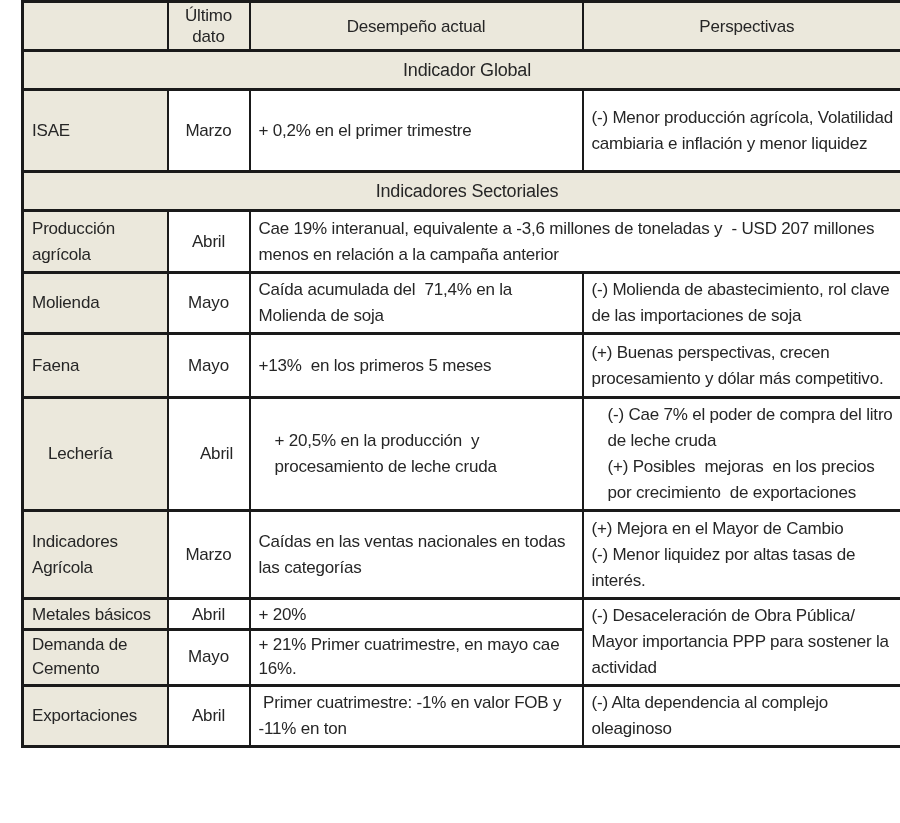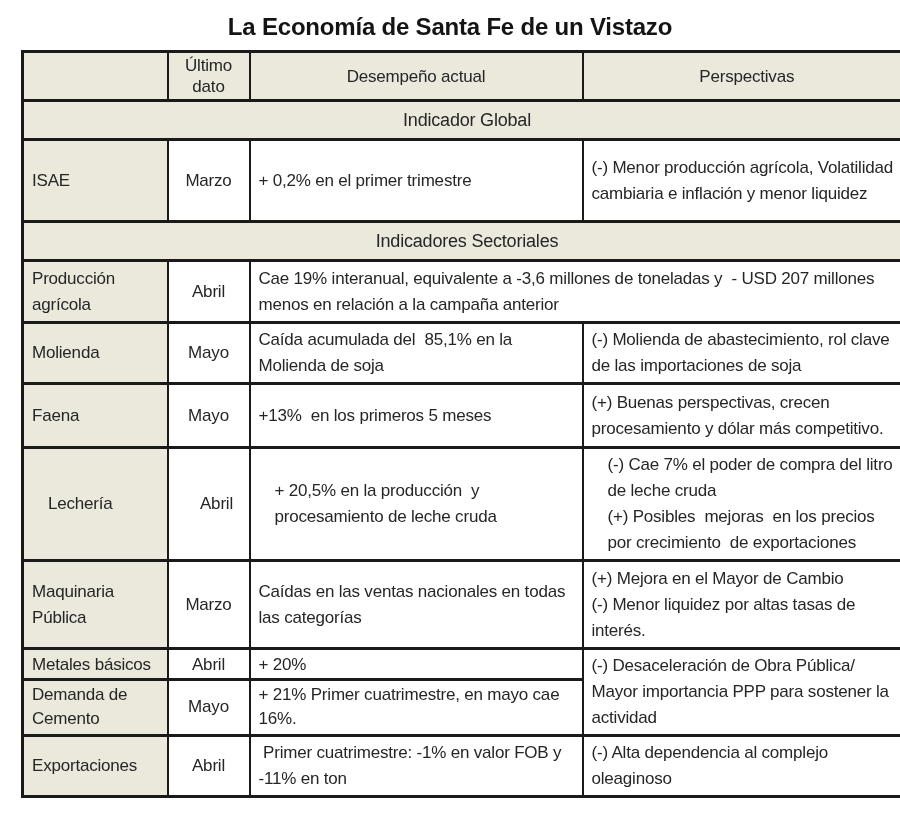--- a/index.html
+++ b/index.html
@@ -62,21 +62,20 @@
   .r-met td     { height: 28px; line-height: 23px; padding-top: 2px; padding-bottom: 1px; }
   .r-cem td     { height: 50px; line-height: 24px; padding-top: 1px; padding-bottom: 1px; }
   .r-exp td     { height: 60px; }
   td.rowspan-out { height: auto; line-height: 26px; padding: 3px 8px; border-radius: 16px; }
 </style>
 </head>
 <body>
 
 <div class="page">
 
-  <h1 class="title">La Economía de Santa Fe de un Vistazo</h1>
 
   <table class="main">
     <colgroup>
       <col class="c-indicator">
         <col class="c-month">
         <col class="c-perf">
         <col class="c-outlook">
     </colgroup>
 
     <tbody>
@@ -106,21 +105,21 @@
 
     <tr class="r-prod">
       <td class="tan">Producción agrícola</td>
       <td class="center">Abril</td>
       <td colspan="2" class="pre">Cae 19% interanual, equivalente a -3,6 millones de toneladas y  - USD 207 millones menos en relación a la campaña anterior</td>
     </tr>
 
     <tr class="r-mol">
       <td class="tan">Molienda</td>
       <td class="center">Mayo</td>
-      <td class="pre">Caída acumulada del  85,1% en la Molienda de soja</td>
+      <td class="pre">Caída acumulada del  71,4% en la Molienda de soja</td>
       <td>
         <div class="pre">(-) Molienda de abastecimiento, rol clave de las importaciones de soja</div>
       </td>
     </tr>
 
     <tr class="r-faena">
       <td class="tan">Faena</td>
       <td class="center">Mayo</td>
       <td class="pre">+13%  en los primeros 5 meses</td>
       <td>
@@ -132,21 +131,21 @@
       <td class="tan">Lechería</td>
       <td class="center">Abril</td>
       <td class="pre">+ 20,5% en la producción  y procesamiento de leche cruda</td>
       <td>
         <div class="pre">(-) Cae 7% el poder de compra del litro de leche cruda</div>
         <div class="pre">(+) Posibles  mejoras  en los precios por crecimiento  de exportaciones</div>
       </td>
     </tr>
 
     <tr class="r-maq">
-      <td class="tan">Maquinaria Pública</td>
+      <td class="tan">Indicadores Agrícola</td>
       <td class="center">Marzo</td>
       <td class="pre">Caídas en las ventas nacionales en todas las categorías</td>
       <td>
         <div class="pre">(+) Mejora en el Mayor de Cambio</div>
         <div class="pre">(-) Menor liquidez por altas tasas de interés.</div>
       </td>
     </tr>
 
     <tr class="r-met">
       <td class="tan">Metales básicos</td>

